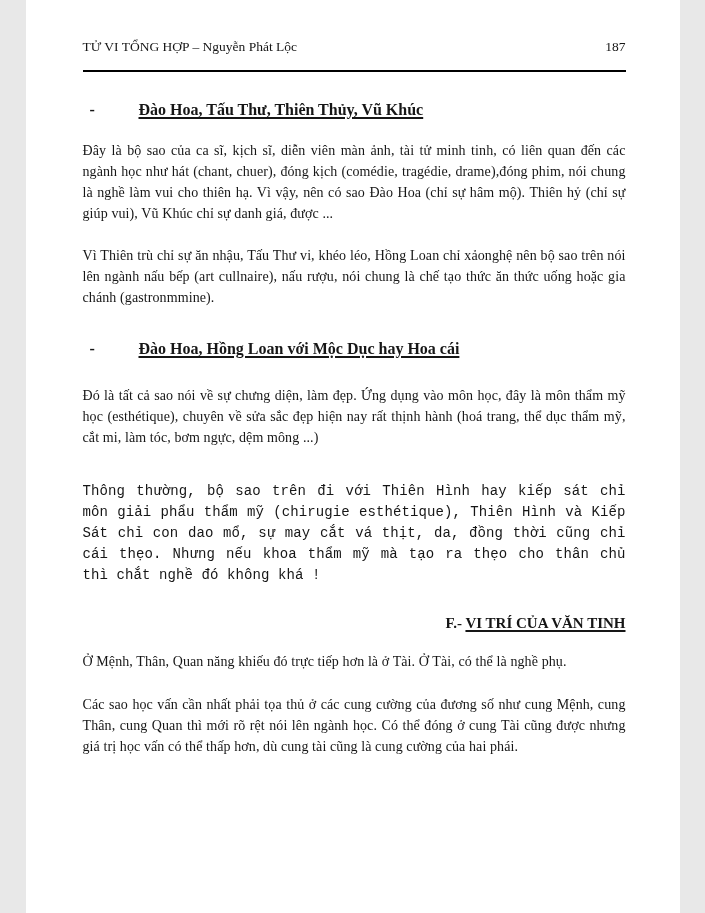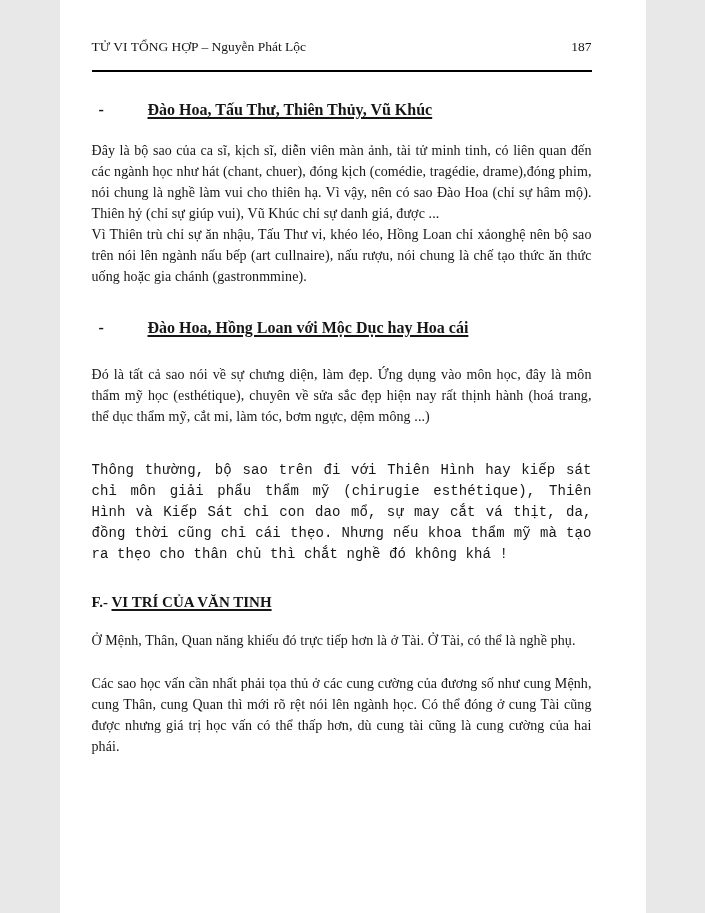--- a/index.html
+++ b/index.html
@@ -1,25 +1,25 @@
 <!DOCTYPE html>
 <html><head>
 <meta charset="utf-8">
 <style>
   html, body { margin: 0; padding: 0; background: #e8e8e8; }
   .page {
     position: relative;
-    width: 586px;
+    width: 654px;
     height: 913px;
     margin: 0 auto;
     background: #ffffff;
     color: #161616;
     font-family: "Liberation Serif", "DejaVu Serif", serif;
     box-sizing: border-box;
-    padding: 38px 54px 0 32px;
+    padding: 38px 54px 0 57px;
     overflow: hidden;
   }
   .page-header {
     display: flex;
     justify-content: space-between;
     align-items: baseline;
     font-size: 13.5px;
     line-height: 18px;
   }
   .header-rule {
@@ -47,28 +47,29 @@
     box-sizing: border-box;
     font-weight: bold;
   }
   .bh-title { text-decoration: underline; text-decoration-thickness: 1.5px; text-underline-offset: 2px; }
   .bh-suffix { font-weight: normal; }
   .section-heading {
     margin: 0;
     font-size: 15px;
     line-height: 21px;
     font-weight: bold;
+    text-align: right;
   }
   .sh-title { text-decoration: underline; text-decoration-thickness: 1.5px; text-underline-offset: 2px; }
   
   .m-p1 { margin-top: 4px; }
   .m-h1 { margin-top: 27px; }
   .m-p2 { margin-top: 20px; }
   .m-h2 { margin-top: 26px; }
-  .m-p3 { }
+  .m-p3 { margin-top: 21px; }
   .m-h3 { margin-top: 30px; }
   .m-p4 { margin-top: 26px; }
   .m-p5 { margin-top: 33px; font-family: Liberation Mono, monospace; }
   .m-hf { margin-top: 27px; }
   .m-p6 { margin-top: 22px; }
   .m-p7 { margin-top: 17px; }
 </style>
 </head>
 <body>
 

